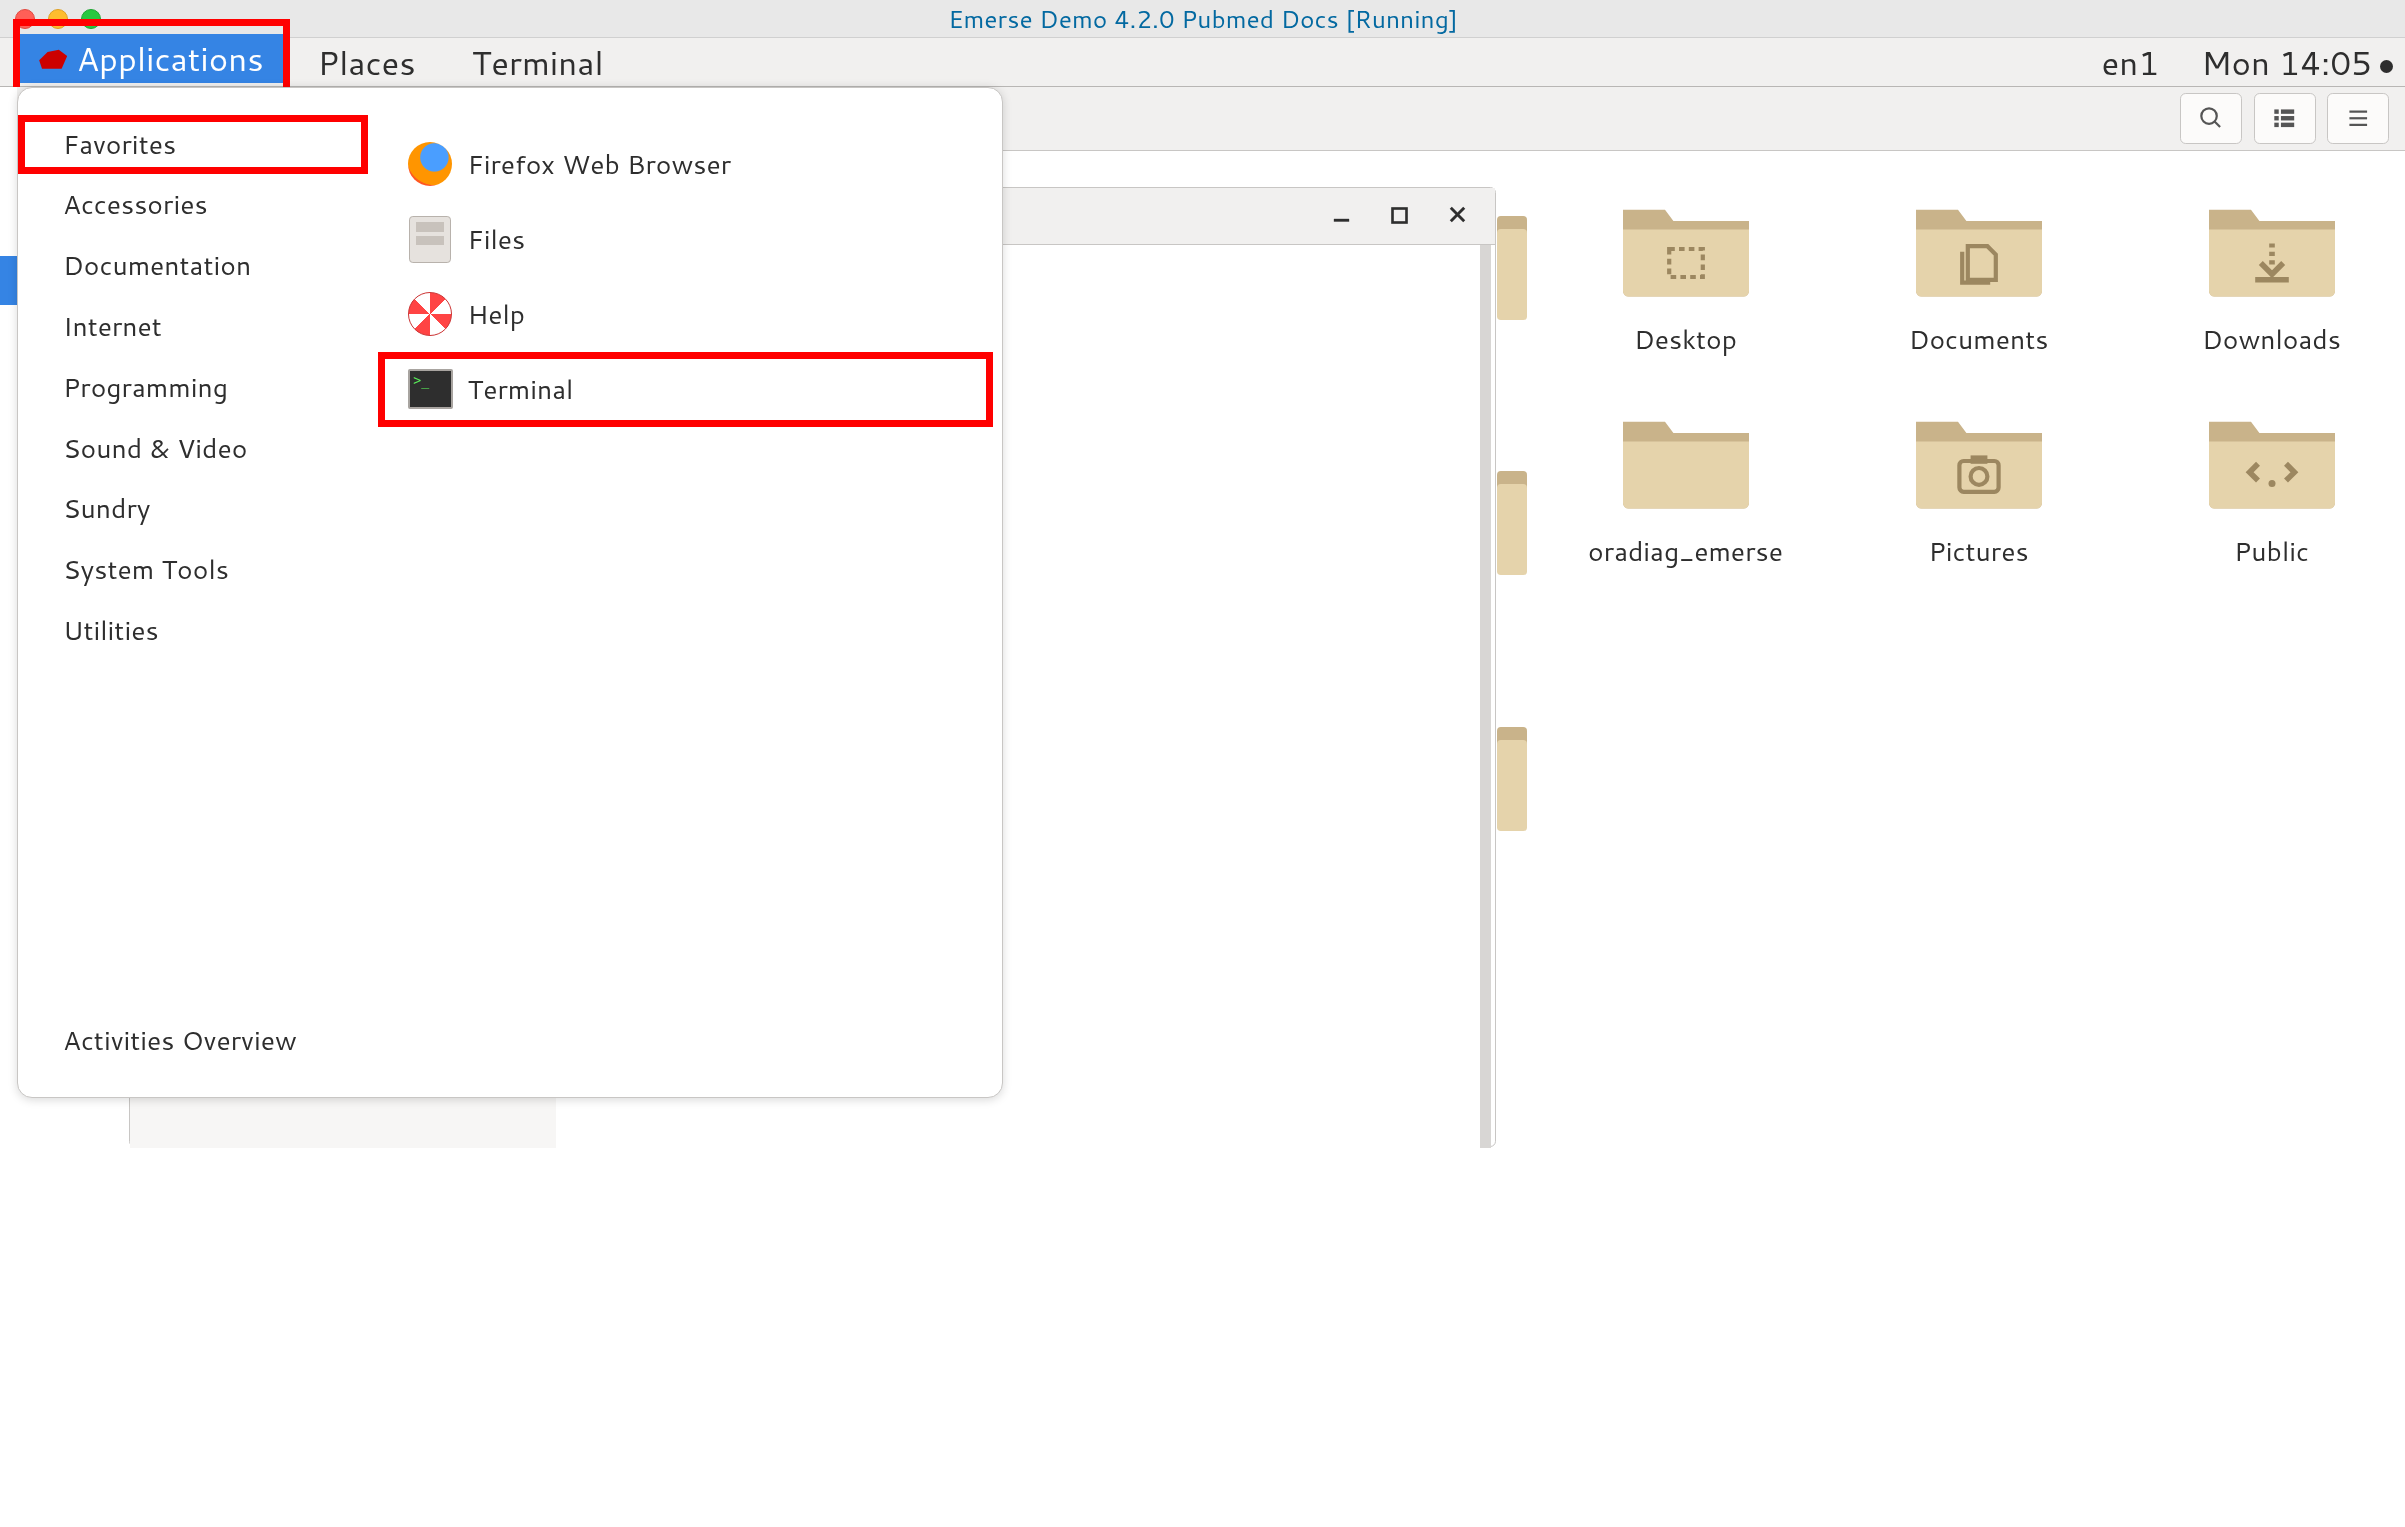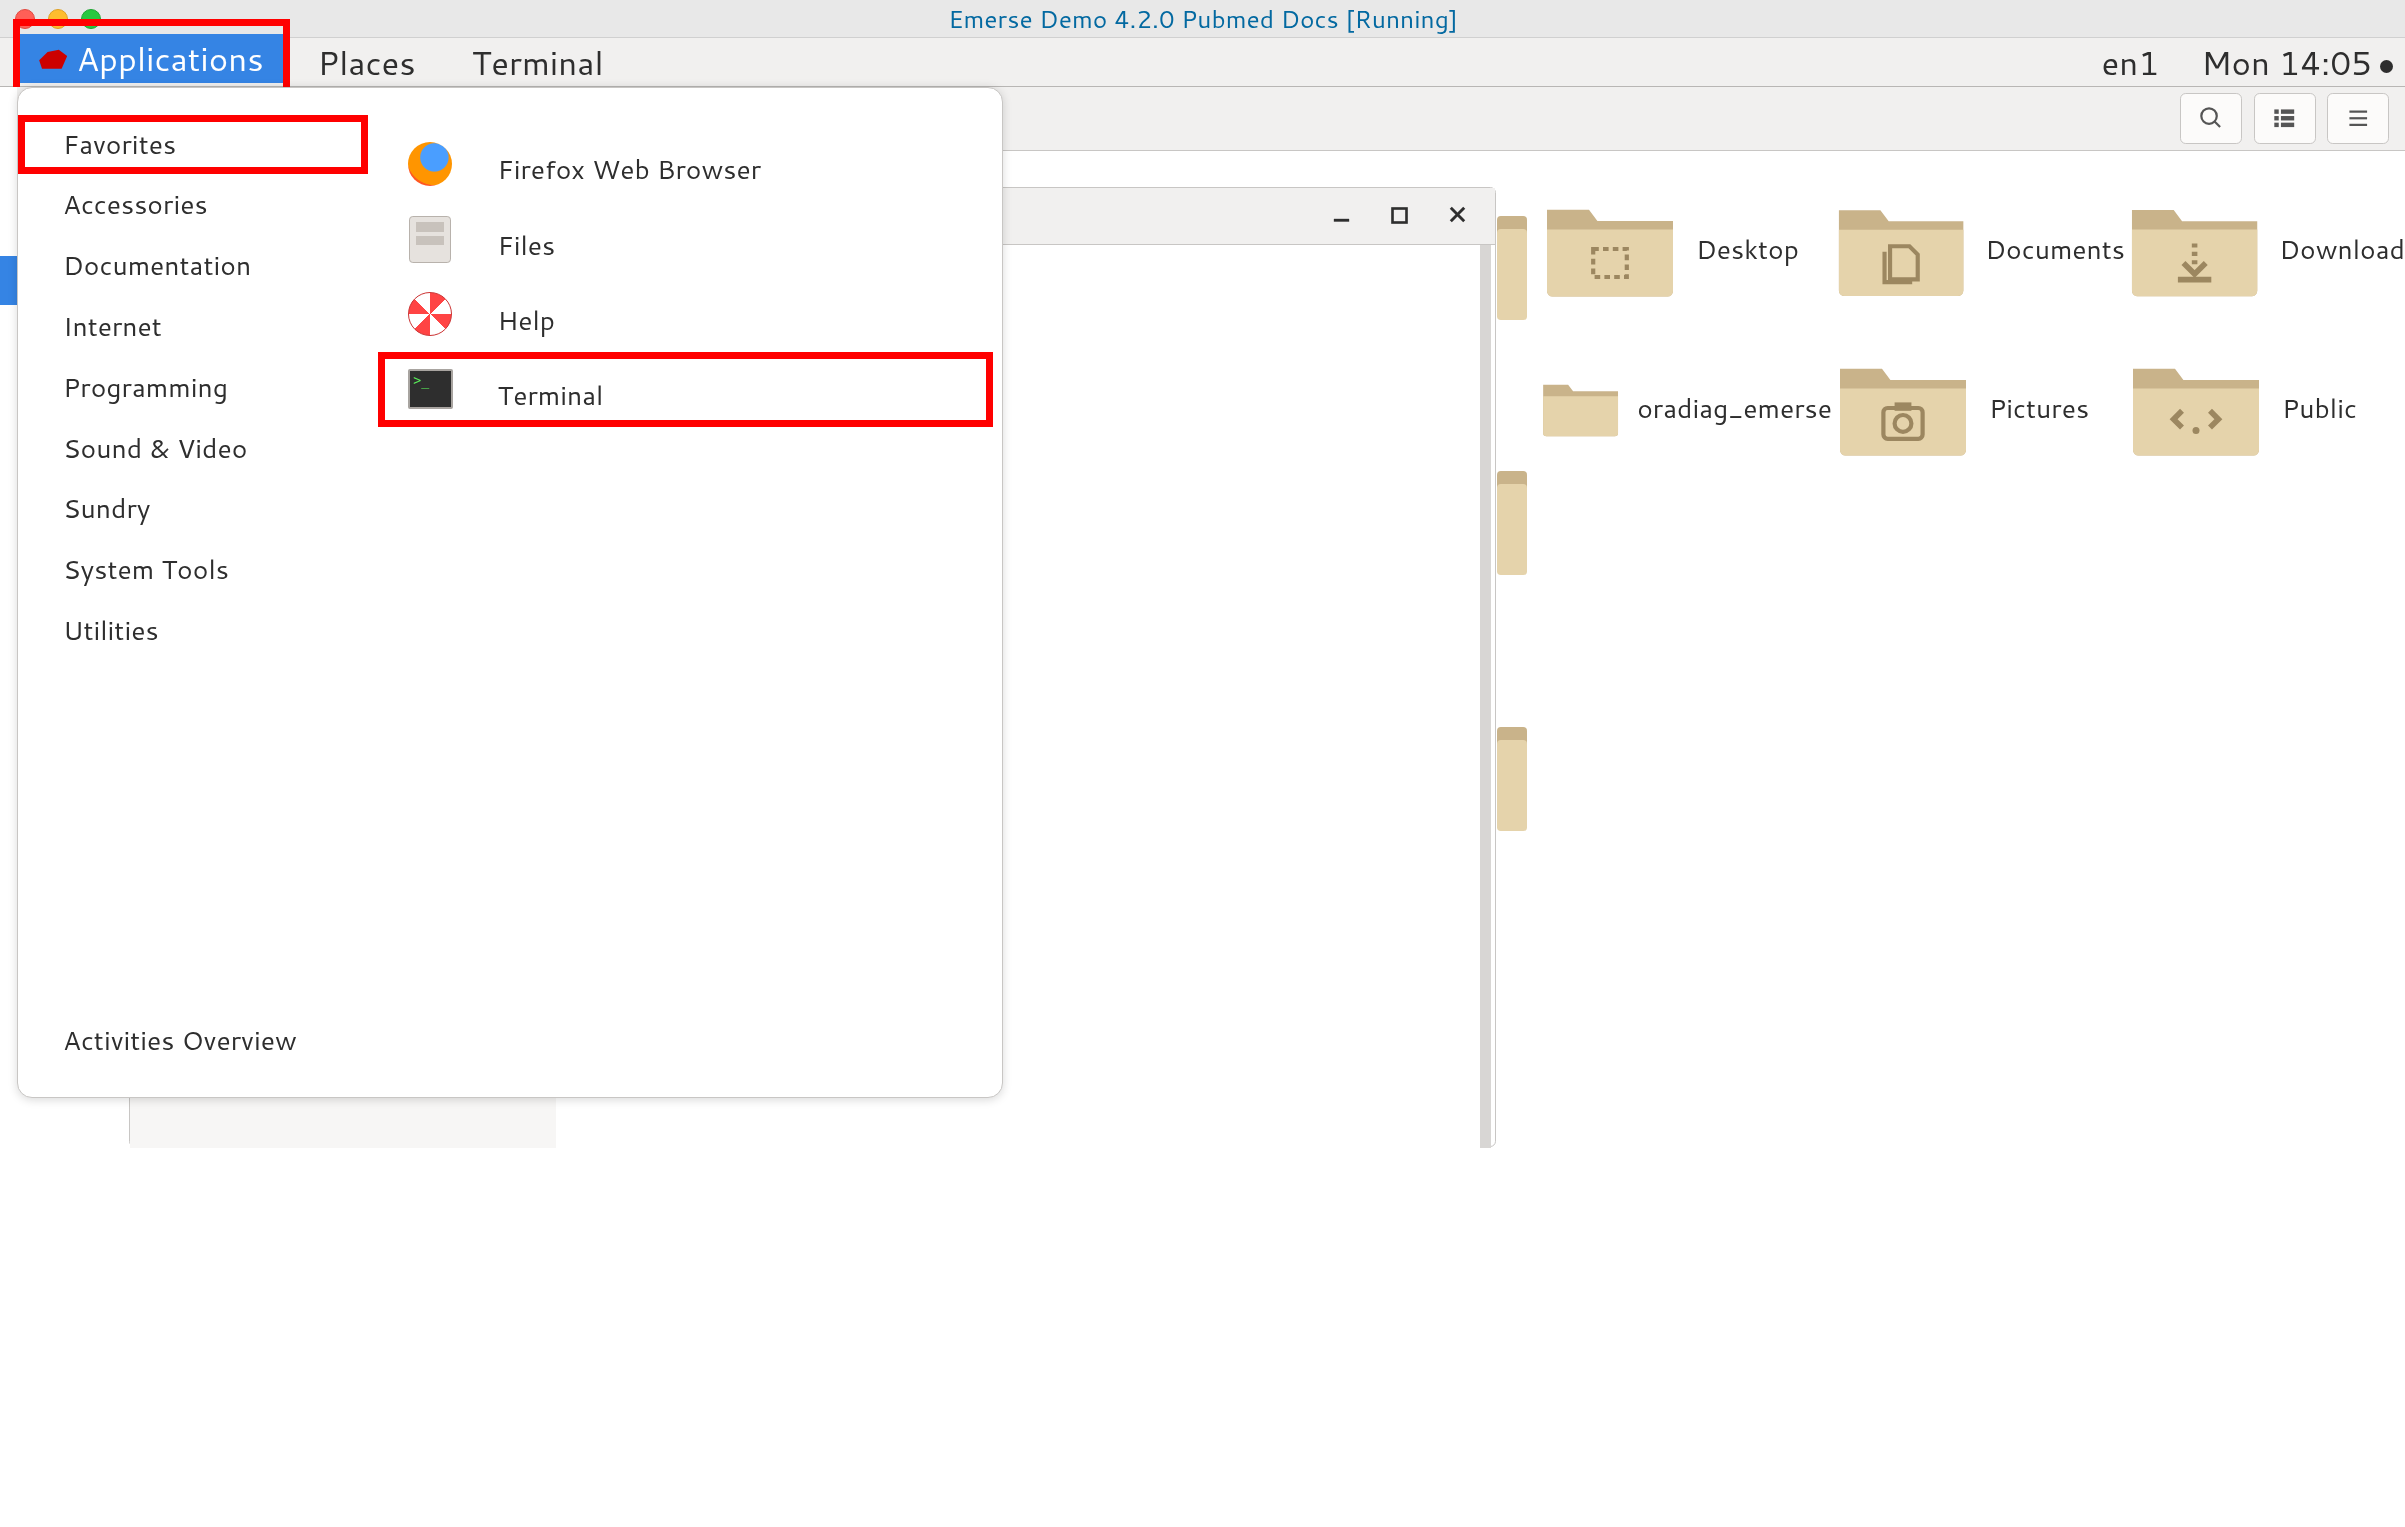--- a/index.html
+++ b/index.html
@@ -30,21 +30,21 @@
 .fm-right { margin-left:auto; display:flex; gap:11.4px;}
 .fm-btn { width:62px; height:51px; background:#fcfbfa; border:0.9px solid #c8c6c4; border-radius:5.7px; display:flex; align-items:center; justify-content:center;}
 
 
 .apps-menu { position:absolute; top:87px; left:17px; width:986px; height:1011px; background:#fff; border:0.9px solid #c8c6c4; border-radius:15px; box-shadow:0 1.9px 9.5px rgba(0,0,0,.15); display:flex;}
 .cat-col { width:350px; padding:26.5px 0;}
 .cat-item { padding:11.4px 45px; font-size:26.5px; color:#2e2e2e;}
 .cat-item.sel { border:7.6px solid #ff0000; padding:3.8px 38px;}
 .activities-ov { position:absolute; bottom:38px; left:45px; font-size:26.5px; color:#2e2e2e;}
 .app-col { flex:1; padding:38px 9.5px;}
-.app-item { display:flex; align-items:flex-end; gap:43px; padding:13.2px 28px; font-size:26.5px; color:#2e2e2e;}
+.app-item { display:flex; align-items:center; gap:13px; padding:13.2px 28px; font-size:26.5px; color:#2e2e2e;}
 .app-item.sel { border:7.6px solid #ff0000; padding:5.7px 21px;}
 .app-icon { width:49px; height:49px; display:flex; align-items:center; justify-content:center; flex-shrink:0;}
 .firefox-icon { width:44px;height:44px;border-radius:50%;background:radial-gradient(circle at 60% 35%,#4a9eff 0 35%,#ff9500 38% 70%,#ff5722 72%);}
 .files-icon { width:42px;height:47px;background:#e6e2de;border:1.9px solid #b8b2ac;border-radius:3.8px;position:relative;}
 .files-icon::before{content:'';position:absolute;top:5.7px;left:5.7px;right:5.7px;height:9.5px;background:#c8c2bc;}
 .files-icon::after{content:'';position:absolute;top:19px;left:5.7px;right:5.7px;height:9.5px;background:#c8c2bc;}
 .installer-icon { width:44px;height:44px;background:#e6e2de;border:1.9px solid #b8b2ac;border-radius:5.7px;display:flex;align-items:center;justify-content:center;}
 .installer-icon::before{content:'';width:19px;height:19px;border-radius:50%;background:#4a9eff;border:2.8px solid #2878cc;}
 .help-icon { width:44px;height:44px;border-radius:50%;background:conic-gradient(#ff4444 0 45deg,#fff 45deg 90deg,#ff4444 90deg 135deg,#fff 135deg 180deg,#ff4444 180deg 225deg,#fff 225deg 270deg,#ff4444 270deg 315deg,#fff 315deg);border:1.9px solid #cc3333;}
 .terminal-icon { width:45px;height:40px;background:#2e2e2e;border:2.8px solid #a8a4a0;border-radius:1.9px;position:relative;}
@@ -53,21 +53,21 @@
 
 .sec-window { position:absolute; top:187px; left:129px; width:1367px; height:960px; background:#fff; border:0.9px solid #c8c6c4; border-radius:5.7px; z-index:-1;}
 .sec-titlebar { height:57px; background:#f1f0ef; border-bottom:0.9px solid #c8c6c4; display:flex; align-items:center; justify-content:flex-end; gap:36px; padding:0 26.5px;}
 .sec-body { display:flex; height:903px;}
 .sec-sidebar { width:426px; background:#f7f6f5;}
 .sec-content { flex:1; background:#fff; border-right:11.4px solid #d8d6d4; margin-right:3.8px;}
 .win-ctrl { font-size:26.5px; color:#2e2e2e; font-weight:bold;}
 
 
 .folder-grid { position:absolute; top:193px; left:1539px; display:grid; grid-template-columns:repeat(3, 293px); row-gap:47px;}
-.folder-item { display:flex; flex-direction:row; align-items:center; gap:15px;}
+.folder-item { display:flex; flex-direction:column; align-items:center; gap:15px;}
 .folder-svg { width:142px; height:112px;}
 .folder-label { font-size:26.5px; color:#2e2e2e;}
 
 
 .files-sidebar { position:absolute; top:87px; left:0; width:17px; height:1440px; background:#fff;}
 .files-sidebar-sel { position:absolute; top:256px; left:0; width:17px; height:49px; background:#3584e4;}
 
 
 .folder-peek { position:absolute; width:30px; height:104px; }
 .folder-peek .fp-back{position:absolute;top:0;left:0;right:0;height:19px;background:#c9b38a;border-radius:3.8px 3.8px 0 0;}

